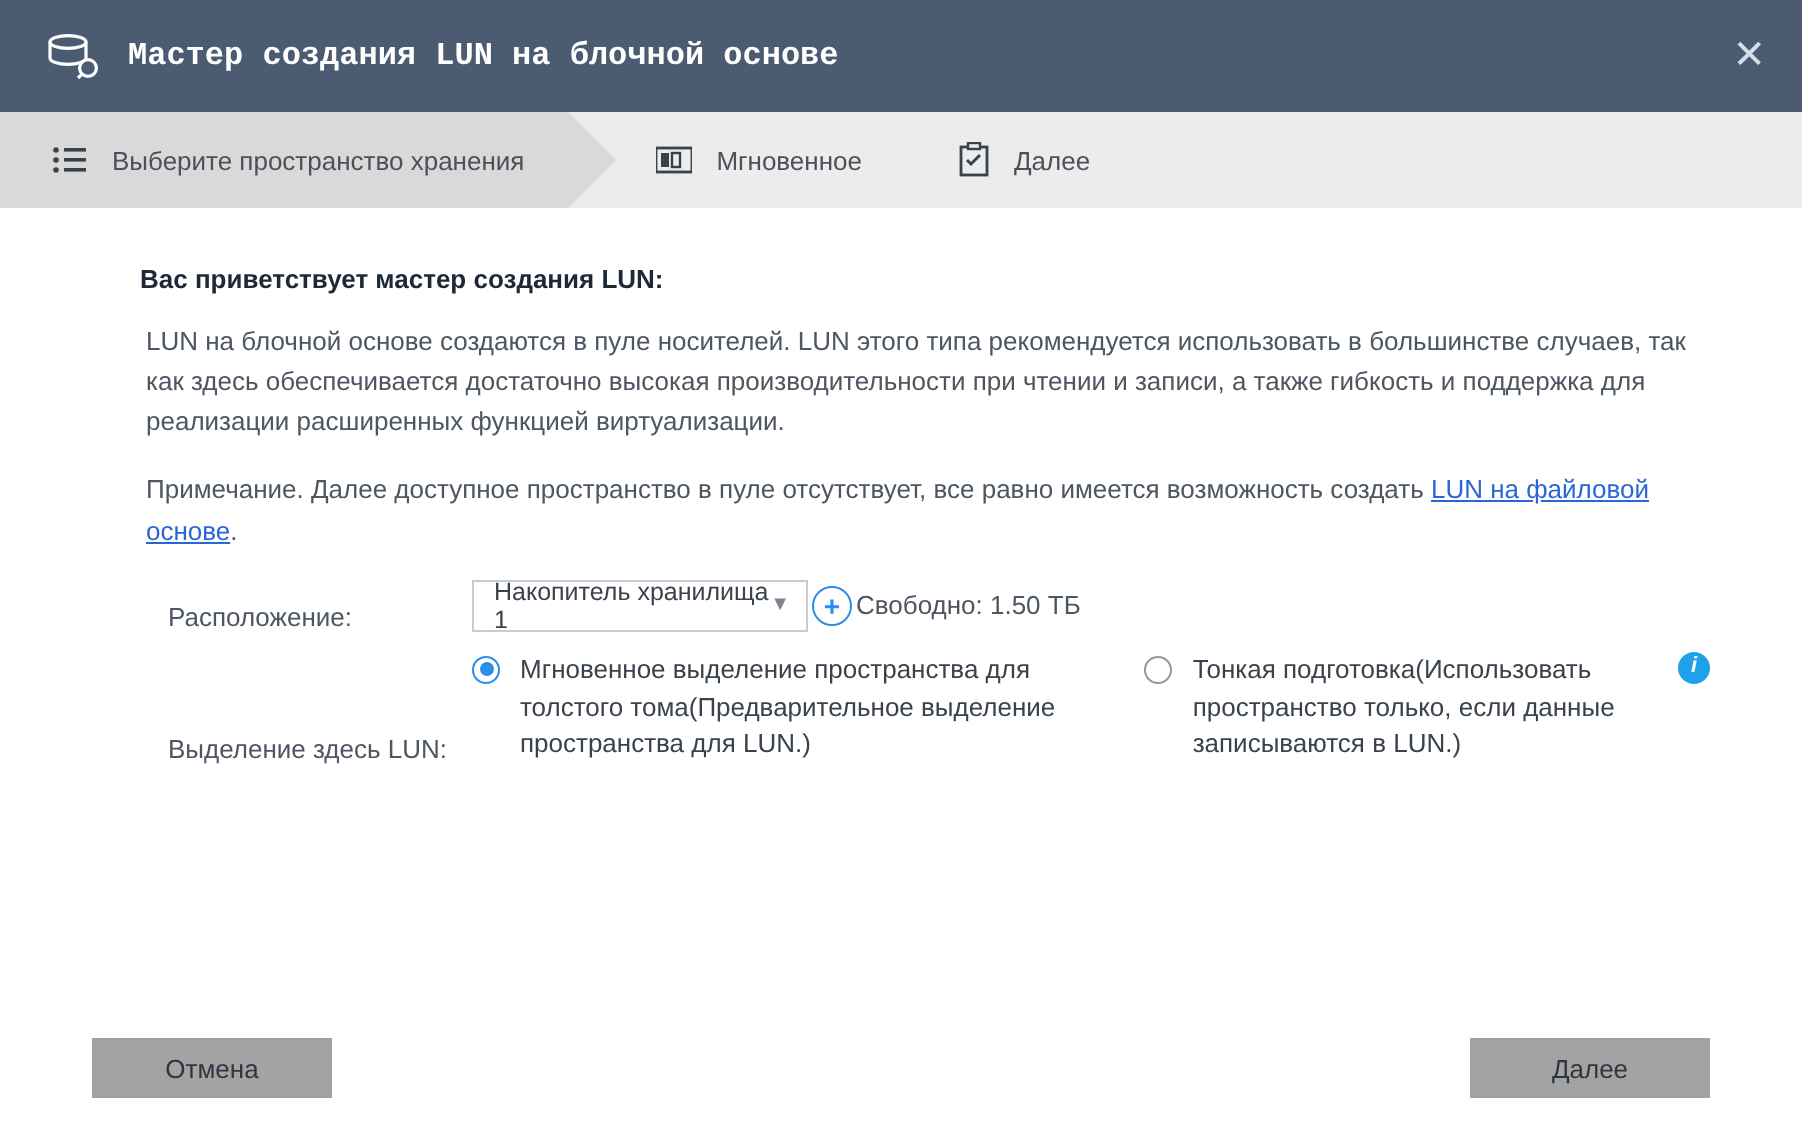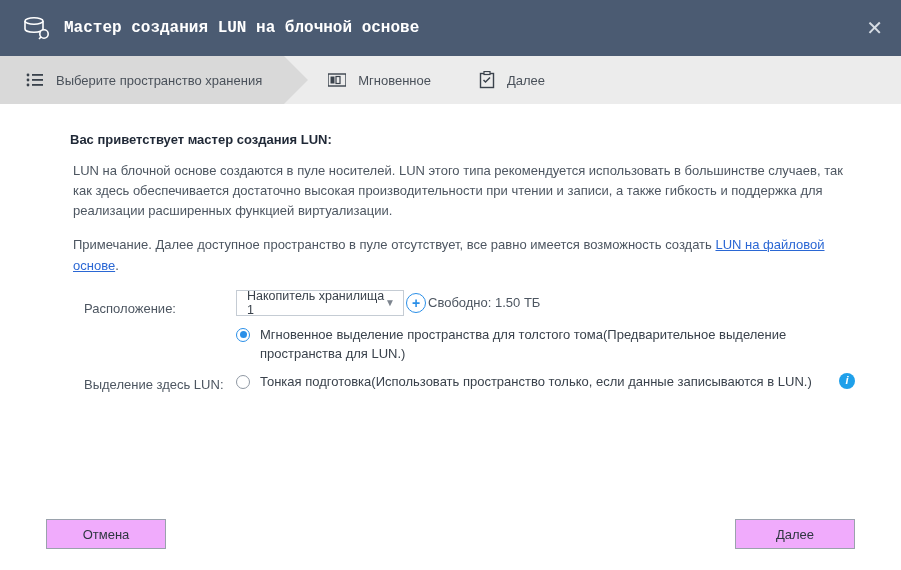--- a/index.html
+++ b/index.html
@@ -152,21 +152,21 @@
     font-size: 14px;
     font-weight: 700;
     cursor: pointer;
     line-height: 1;
   }
   .free-text {
     color: #4d5661;
   }
   .radio-group {
     display: flex;
-    flex-direction: column;
+    flex-direction: row;
     gap: 10px;
     width: 100%;
   }
   .radio-row {
     display: flex;
     align-items: flex-start;
     gap: 10px;
     line-height: 1.45;
   }
   .radio {
@@ -215,21 +215,21 @@
     height: 72px;
     display: flex;
     align-items: center;
     justify-content: space-between;
     padding: 0 46px;
   }
   .btn {
     min-width: 120px;
     height: 30px;
     border: 1px solid #9aa2ac;
-    background: #f0abfc;
+    background: #a3a3a3;
     color: #2e3640;
     font-size: 13px;
     display: inline-flex;
     align-items: center;
     justify-content: center;
     cursor: pointer;
     padding: 0 24px;
   }
 </style>
 </head>

